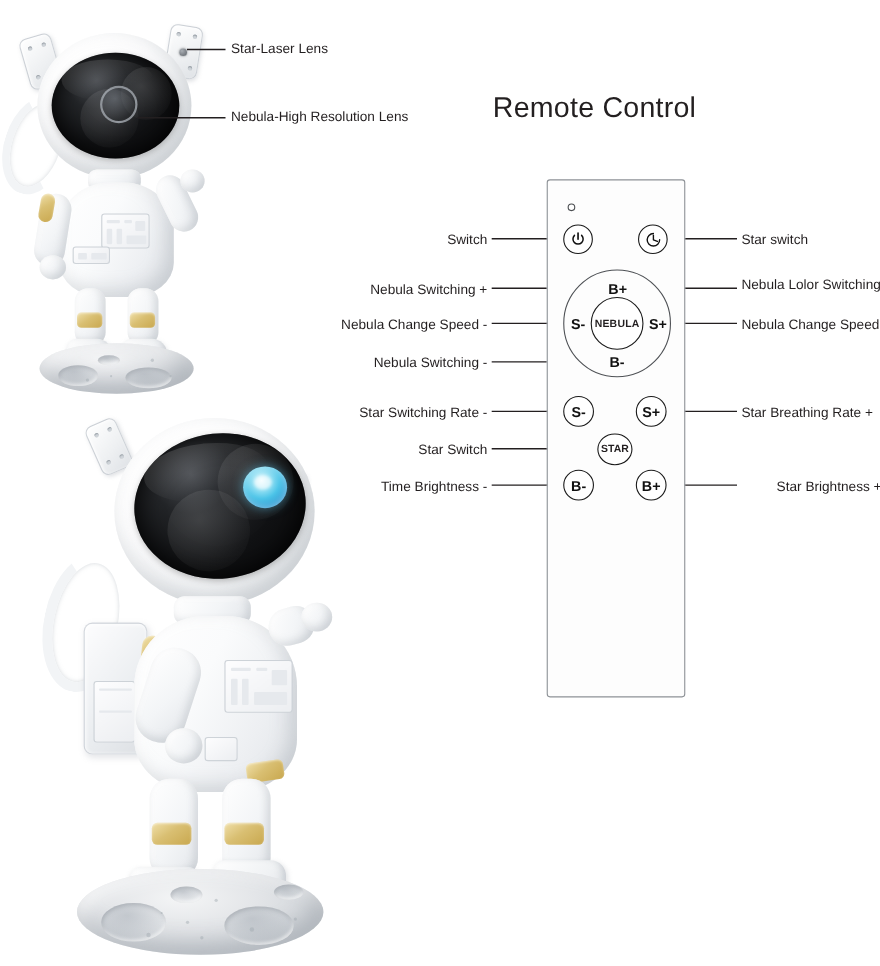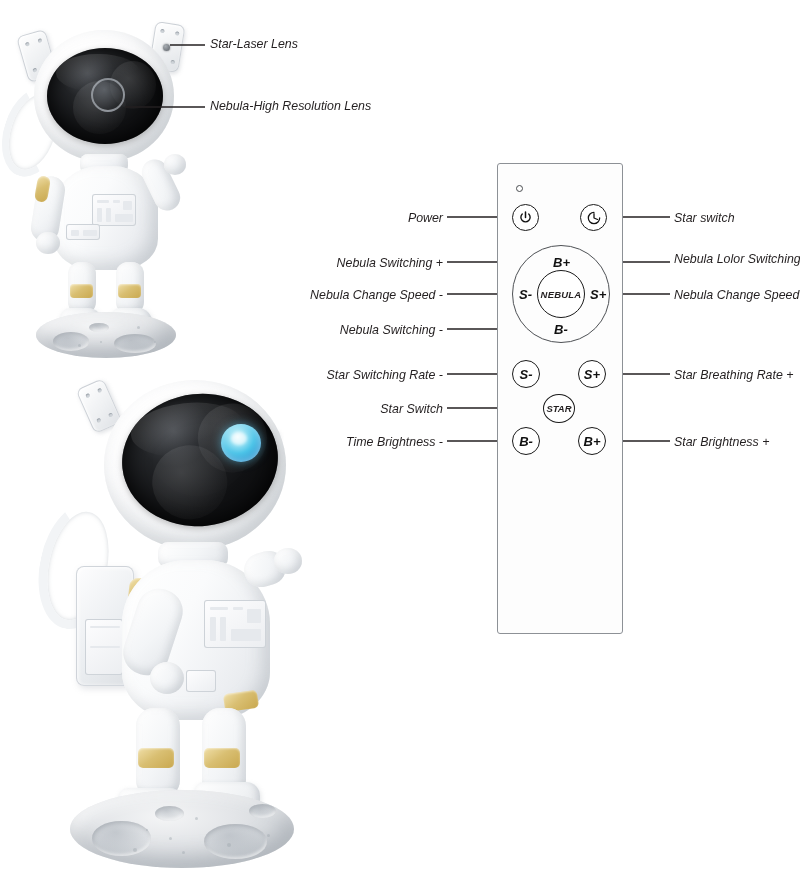--- a/index.html
+++ b/index.html
@@ -4,21 +4,21 @@
 <title>Astronaut Projector — Remote Control Diagram</title>
 <style>
   * { margin:0; padding:0; box-sizing:border-box; }
   html, body {
     width:800px; height:878px;
     background:#ffffff;
     font-family:"Liberation Sans", sans-serif;
     color:#231f20;
     overflow:hidden;
   }
-  #page { position:relative; width:800px; height:878px;font-style:italic; }
+  #page { position:relative; width:800px; height:878px; }
 
   
   .product { position:absolute; }
 
   
   .helmet { position:absolute; border-radius:50%;
     background:radial-gradient(ellipse at 32% 24%, #ffffff 0%, #fbfbfc 42%, #eceef0 74%, #dfe2e6 100%);
     box-shadow: inset -6px -8px 18px rgba(155,162,170,.42), inset 5px 5px 14px rgba(255,255,255,.95);
   }
   .visor { position:absolute; border-radius:50%;
@@ -321,20 +321,21 @@
     <line x1="497" y1="374" x2="512" y2="374" stroke="#231f20" stroke-width="1.3"></line>
     <line x1="609" y1="374" x2="623" y2="374" stroke="#231f20" stroke-width="1.3"></line>
     <line x1="497" y1="441" x2="512" y2="441" stroke="#231f20" stroke-width="1.3"></line>
     <line x1="609" y1="441" x2="623" y2="441" stroke="#231f20" stroke-width="1.3"></line>
     <line x1="497" y1="408" x2="545" y2="408" stroke="#231f20" stroke-width="1.3"></line>
   </svg>
 
   <div class="callout" style="left:210px; top:38px;">Star-Laser Lens</div>
   <div class="callout" style="left:210px; top:100px;">Nebula-High Resolution Lens</div>
 
+  <div class="remote-title" style="left:448px; top:82px;">Remote Control</div>
 
   <div class="remote-body" style="left:497px; top:163px; width:126px; height:471px;"></div>
 
   <div class="led" style="left:516px; top:185px;"></div>
 
   <div class="btn" style="left:512px; top:204px; width:27px; height:27px;">
     <svg width="15" height="15" viewBox="0 0 24 24">
       <path d="M12 3 L12 12" stroke="#111" stroke-width="2.4" stroke-linecap="round" fill="none"></path>
       <path d="M6.8 6.4 A7.4 7.4 0 1 0 17.2 6.4" stroke="#111" stroke-width="2.2" fill="none" stroke-linecap="round"></path>
     </svg>
@@ -354,28 +355,28 @@
   <div class="dpad-lab" style="left:554px; top:322px;">B-</div>
 
   <div class="btn small" style="left:512px; top:360px; width:28px; height:28px;">S-</div>
   <div class="btn small" style="left:578px; top:360px; width:28px; height:28px;">S+</div>
 
   <div class="star-btn" style="left:543px; top:394px; width:32px; height:29px;">STAR</div>
 
   <div class="btn small" style="left:512px; top:427px; width:28px; height:28px;">B-</div>
   <div class="btn small" style="left:578px; top:427px; width:28px; height:28px;">B+</div>
 
-  <div class="callout r" style="left:243px; top:212px; width:200px;">Power</div>
+  <div class="callout r" style="left:243px; top:212px; width:200px;">Switch</div>
   <div class="callout r" style="left:243px; top:257px; width:200px;">Nebula Switching +</div>
   <div class="callout r" style="left:243px; top:289px; width:200px;">Nebula Change Speed -</div>
   <div class="callout r" style="left:243px; top:324px; width:200px;">Nebula Switching -</div>
   <div class="callout r" style="left:243px; top:369px; width:200px;">Star Switching Rate -</div>
   <div class="callout r" style="left:243px; top:403px; width:200px;">Star Switch</div>
   <div class="callout r" style="left:243px; top:436px; width:200px;">Time Brightness -</div>
 
   <div class="callout" style="left:674px; top:212px;">Star switch</div>
   <div class="callout" style="left:674px; top:253px;">Nebula Lolor Switching</div>
   <div class="callout" style="left:674px; top:289px;">Nebula Change Speed +</div>
   <div class="callout" style="left:674px; top:369px;">Star Breathing Rate +</div>
-  <div class="callout" style="left:674px; top:436px;">Star Brightness +</div>
+  <div class="callout" style="left:706px; top:436px;">Star Brightness +</div>
 
 
 </div>
 
 </body></html>

